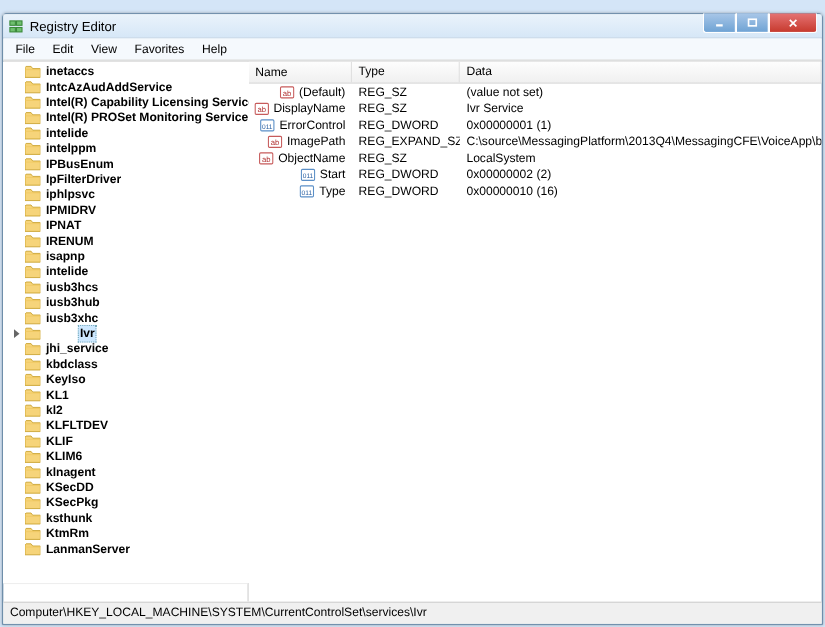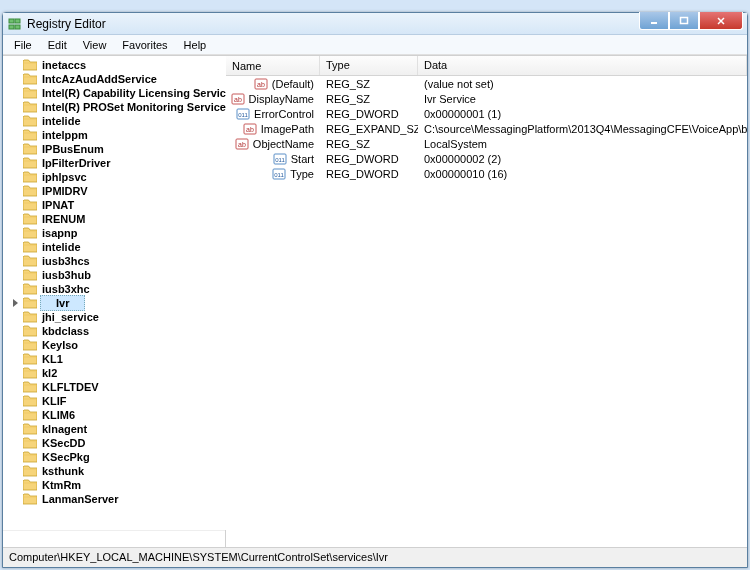--- a/index.html
+++ b/index.html
@@ -24,21 +24,21 @@
 .tree-pane { width: 223px; overflow-y: scroll; overflow-x: auto; border-right: 1px solid #d0d0d0; background: #fff; padding: 2px 0 2px 2px; font-weight: bold; }
 .tree-pane::-webkit-scrollbar, .list-pane::-webkit-scrollbar, .hscroll::-webkit-scrollbar { width: 17px; height: 17px; }
 .tree-pane::-webkit-scrollbar-track, .list-pane::-webkit-scrollbar-track { background: #f0f0f0; }
 .tree-pane::-webkit-scrollbar-thumb, .list-pane::-webkit-scrollbar-thumb { background: #cdcdcd; border: 1px solid #a0a0a0; }
 
 .tree-item { display: flex; align-items: center; height: 14px; padding: 0 0 0 6px; white-space: nowrap; cursor: default; gap: 3px; }
 .exp { width: 9px; height: 9px; flex-shrink: 0; position: relative; }
 .exp::before { content: ""; position: absolute; left: 2px; top: 0; border-left: 5px solid #666; border-top: 4px solid transparent; border-bottom: 4px solid transparent; }
 .folder-icon { width: 14px; height: 12px; flex-shrink: 0; }
 .tree-item .label { padding: 0 2px; line-height: 14px; }
-.tree-item.selected .label { background: #cde8ff; border: 1px dotted #7ab; padding: 0 15px; }
+.tree-item.selected .label { background: #cde8ff; border: 1px dotted #7ab; padding: 0 1px; margin-left: 31px; }
 
 .list-pane { flex: 1; display: flex; flex-direction: column; overflow: auto; }
 .list-header { display: flex; background: linear-gradient(#fdfdfd,#f0f0f0); border-bottom: 1px solid #d4d4d4; height: 20px; position: sticky; top: 0; }
 .list-header .col { border-right: 1px solid #e0e0e0; padding: 3px 6px; font-weight: normal; }
 .list-body { flex: 1; }
 .list-row { display: flex; height: 15px; align-items: center; white-space: nowrap; }
 .list-row .cell { padding: 0 6px; overflow: hidden; text-overflow: clip; justify-content: flex-end; }
 .val-icon { width: 14px; height: 14px; margin-right: 4px; flex-shrink: 0; display: inline-block; vertical-align: middle; }
 .col-name { width: 94px; display: flex; align-items: center; }
 .col-type { width: 98px; }

